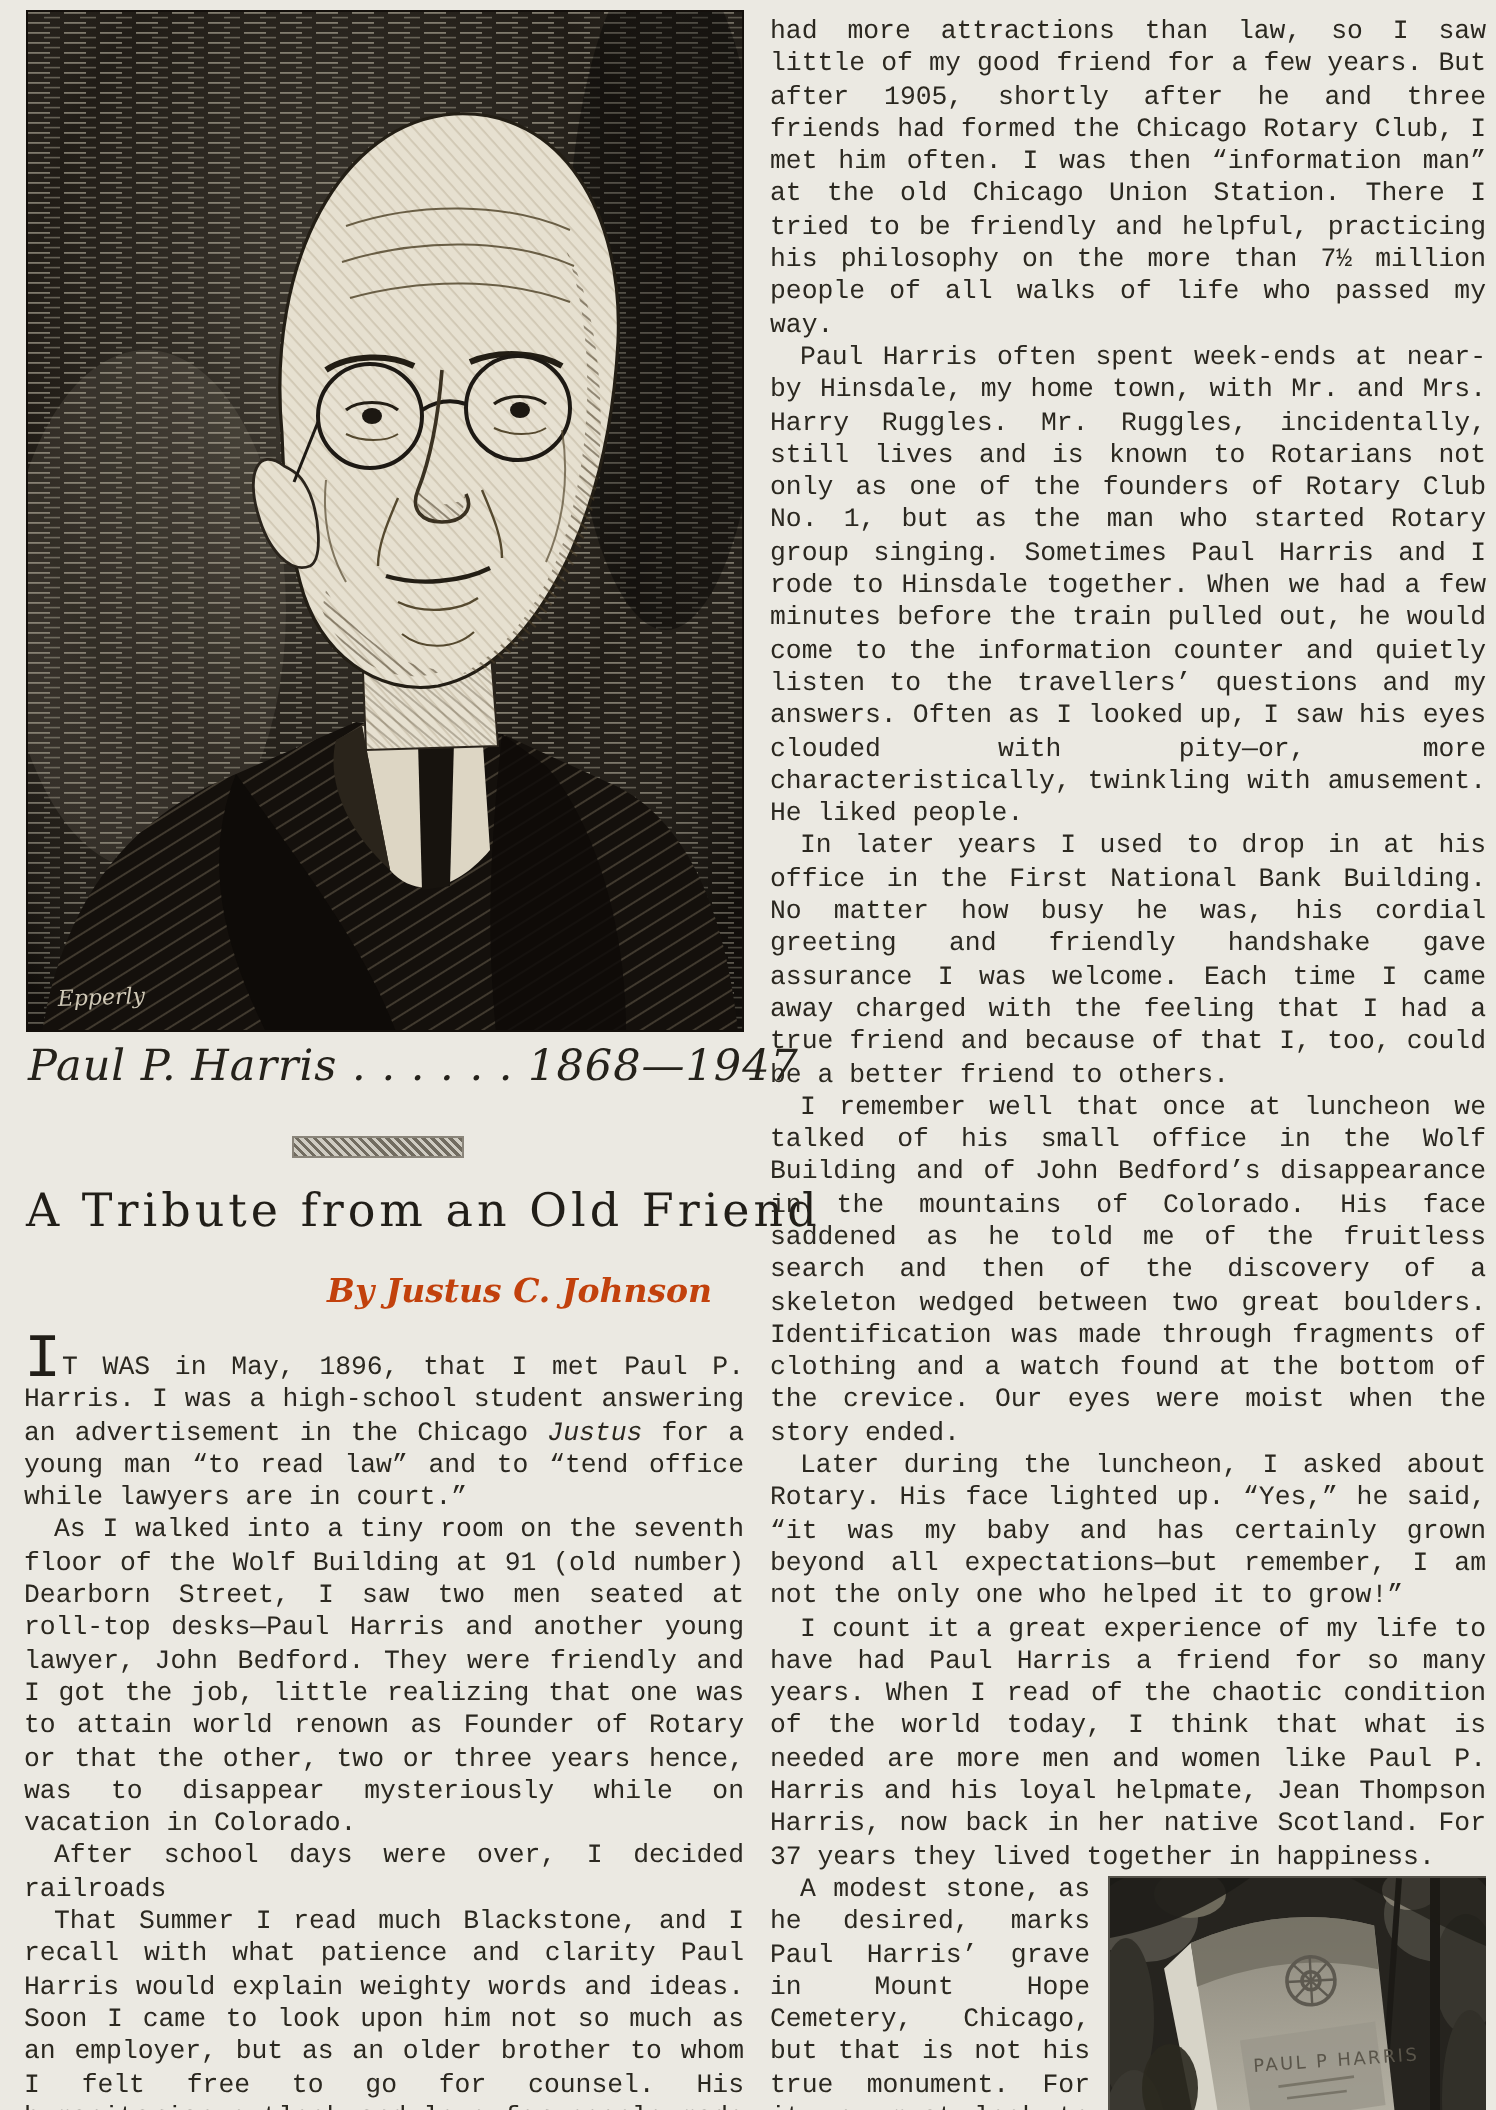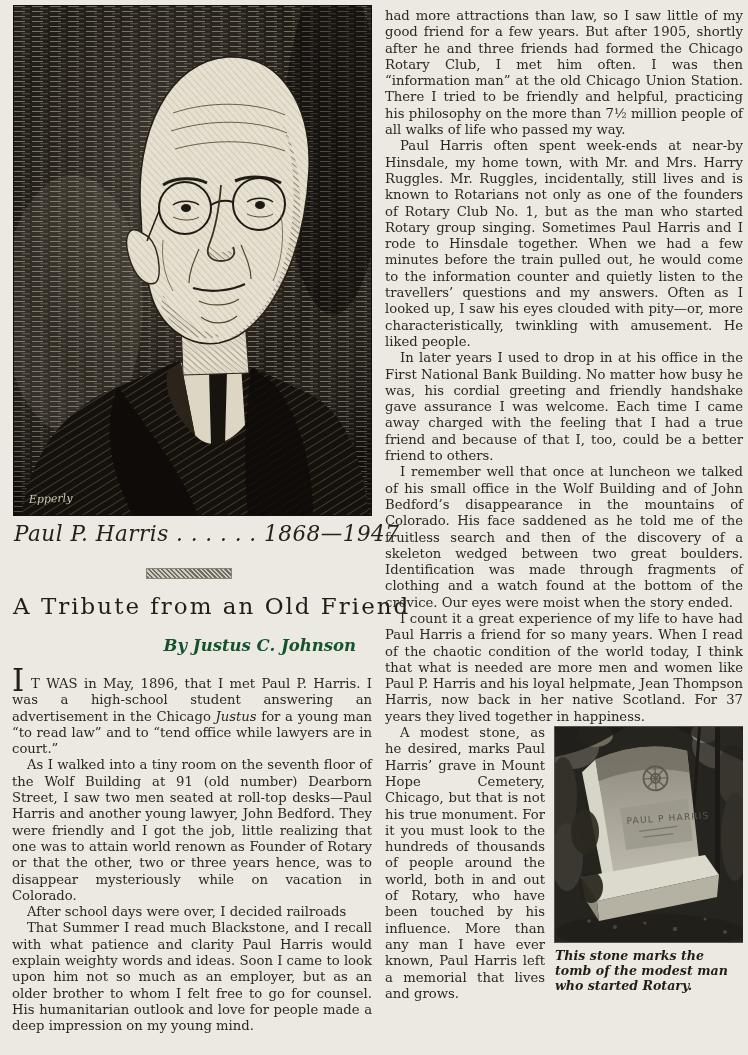--- a/index.html
+++ b/index.html
@@ -27,29 +27,29 @@
     outline:1px solid #8a857a;
   }
   .article-heading{
     position:absolute;left:13px;top:593px;width:360px;
     font-size:23px;letter-spacing:2px;font-weight:normal;
     color:#211e18;margin:0;white-space:nowrap;
   }
   .byline{
     position:absolute;left:12px;top:636px;width:344px;
     text-align:right;font-style:italic;font-weight:bold;
-    font-size:16.5px;color:#14532d;
+    font-size:16.5px;color:#c2410c;
   }
   .left-body{position:absolute;left:12px;top:676px;width:360px;}
   .right-col{position:absolute;left:385px;top:8px;width:358px;}
 
   
   .para{
     margin:0;font-size:13.2px;line-height:16.3px;
-    text-align:justify;color:#2b2820;
+    text-align:justify;color:#2b2820;font-family:Liberation Mono, monospace;
   }
   .para em{font-style:italic;}
   .para.indent{text-indent:15px;}
   .para.has-initial{position:relative;text-indent:19px;}
   .initial{
     position:absolute;left:0;top:-11px;
     font-size:31px;line-height:1;font-weight:normal;color:#211e18;
     text-indent:0;
   }
 
@@ -172,20 +172,21 @@
       <p class="para indent"><span>After school days were over, I decided railroads</span></p>
       <p class="para indent"><span>That Summer I read much Blackstone, and I recall with what patience and clarity Paul Harris would explain weighty words and ideas. Soon I came to look upon him not so much as an employer, but as an older brother to whom I felt free to go for counsel. His humanitarian outlook and love for people made a deep impression on my young mind.</span></p>
     </div>
 
   <div class="right-col">
     <div>
         <p class="para"><span>had more attractions than law, so I saw little of my good friend for a few years. But after 1905, shortly after he and three friends had formed the Chicago Rotary Club, I met him often. I was then “information man” at the old Chicago Union Station. There I tried to be friendly and helpful, practicing his philosophy on the more than 7½ million people of all walks of life who passed my way.</span></p>
         <p class="para indent"><span>Paul Harris often spent week-ends at near-by Hinsdale, my home town, with Mr. and Mrs. Harry Ruggles. Mr. Ruggles, incidentally, still lives and is known to Rotarians not only as one of the founders of Rotary Club No. 1, but as the man who started Rotary group singing. Sometimes Paul Harris and I rode to Hinsdale together. When we had a few minutes before the train pulled out, he would come to the information counter and quietly listen to the travellers’ questions and my answers. Often as I looked up, I saw his eyes clouded with pity—or, more characteristically, twinkling with amusement. He liked people.</span></p>
         <p class="para indent"><span>In later years I used to drop in at his office in the First National Bank Building. No matter how busy he was, his cordial greeting and friendly handshake gave assurance I was welcome. Each time I came away charged with the feeling that I had a true friend and because of that I, too, could be a better friend to others.</span></p>
         <p class="para indent"><span>I remember well that once at luncheon we talked of his small office in the Wolf Building and of John Bedford’s disappearance in the mountains of Colorado. His face saddened as he told me of the fruitless search and then of the discovery of a skeleton wedged between two great boulders. Identification was made through fragments of clothing and a watch found at the bottom of the crevice. Our eyes were moist when the story ended.</span></p>
+        <p class="para indent"><span>Later during the luncheon, I asked about Rotary. His face lighted up. “Yes,” he said, “it was my baby and has certainly grown beyond all expectations—but remember, I am not the only one who helped it to grow!”</span></p>
         <p class="para indent"><span>I count it a great experience of my life to have had Paul Harris a friend for so many years. When I read of the chaotic condition of the world today, I think that what is needed are more men and women like Paul P. Harris and his loyal helpmate, Jean Thompson Harris, now back in her native Scotland. For 37 years they lived together in happiness.</span></p>
       </div>
 
     <div class="wrap-block">
       <figure class="tomb-figure" style="margin:2px 0 0 10px;">
         <svg width="188" height="215" viewBox="0 0 188 215" xmlns="http://www.w3.org/2000/svg">
           <defs>
             <linearGradient id="stoneFace" x1="0" y1="0" x2="0" y2="1">
               <stop offset="0" stop-color="#8d897d"></stop>
               <stop offset="0.45" stop-color="#a7a396"></stop>

